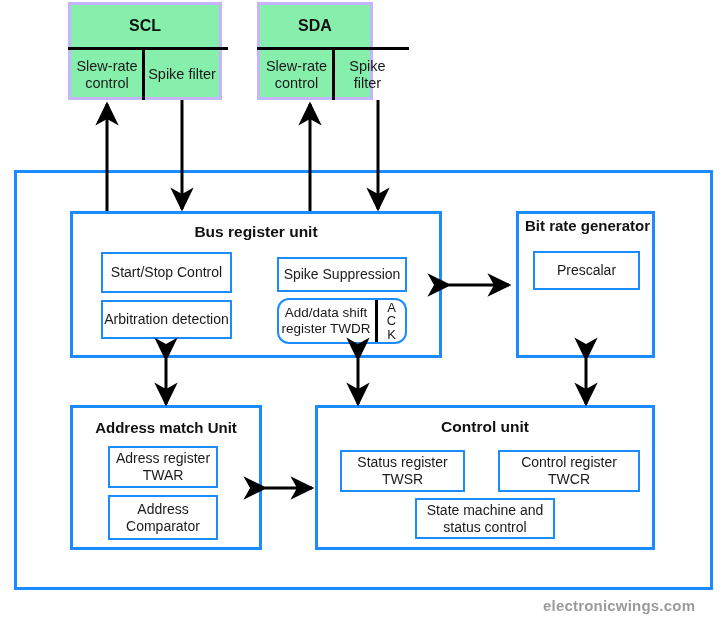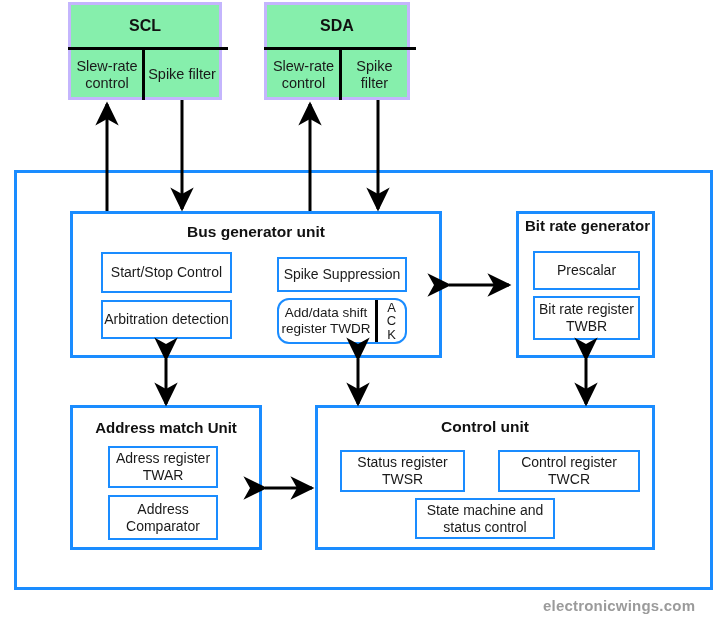--- a/index.html
+++ b/index.html
@@ -106,52 +106,51 @@
 <div id="stage">
 
   <div class="port-head" style="left:68px; top:2px; width:154px; height:98px;">
     <div class="hdr" style="top:0px; height:42px;">SCL</div>
     <div class="hsep" style="left:-3px; top:42px; width:160px; height:3px;"></div>
     <div class="vsep" style="left:71px; top:42px; width:3px; height:53px;"></div>
     <div class="subcell" style="left:0px; top:45px; width:72px; height:50px; padding:0 3px; box-sizing:border-box;">Slew-rate control</div>
     <div class="subcell" style="left:74px; top:45px; width:74px; height:50px; padding:0 3px; box-sizing:border-box;">Spike filter</div>
   </div>
 
-  <div class="port-head" style="left:264px; top:2px; width:146px; height:98px;">
+  <div class="port-head" style="left:257px; top:2px; width:116px; height:98px;">
     <div class="hdr" style="top:0px; height:42px;">SDA</div>
     <div class="hsep" style="left:-3px; top:42px; width:152px; height:3px;"></div>
     <div class="vsep" style="left:72px; top:42px; width:3px; height:53px;"></div>
     <div class="subcell" style="left:0px; top:45px; width:73px; height:50px; padding:0 2px; box-sizing:border-box;">Slew-rate control</div>
     <div class="subcell" style="left:75px; top:45px; width:65px; height:50px; padding:0 2px; box-sizing:border-box;">Spike filter</div>
   </div>
 
   <div class="bbox" style="left:14px; top:170px; width:699px; height:420px;"></div>
 
   <div class="bbox" style="left:70px; top:211px; width:372px; height:147px;"></div>
-  <div class="lbl-bold" style="left:70px; top:223px; width:372px; font-size:15.5px;">Bus generator unit</div>
+  <div class="lbl-bold" style="left:70px; top:223px; width:372px; font-size:15.5px;">Bus register unit</div>
 
   <div class="bbox-thin ctr" style="left:101px; top:252px; width:131px; height:41px; font-size:14px;">Start/Stop Control</div>
   <div class="bbox-thin ctr" style="left:277px; top:257px; width:130px; height:35px; font-size:14px;">Spike Suppression</div>
   <div class="bbox-thin ctr" style="left:101px; top:300px; width:131px; height:39px; font-size:14px;">Arbitration detection</div>
 
   <div class="bbox-thin" style="left:277px; top:298px; width:130px; height:46px;border-radius:12px;">
     <div class="ctr" style="position:absolute; left:0px; top:0px; width:94px; height:42px; font-size:13.5px;">Add/data shift register TWDR</div>
     <div class="vsep" style="left:96px; top:0px; width:3px; height:42px;"></div>
     <div class="ack-box" style="left:99px; top:0px; width:27px; height:42px;">
       <span>A</span>
       <span>C</span>
       <span>K</span>
     </div>
   </div>
 
   <div class="bbox" style="left:516px; top:211px; width:139px; height:147px;"></div>
   <div class="lbl-bold" style="left:518px; top:217px; width:139px; font-size:15px;">Bit rate generator</div>
 
   <div class="bbox-thin ctr" style="left:533px; top:251px; width:107px; height:39px; font-size:14px;">Prescalar</div>
-  <div class="bbox-thin ctr" style="left:533px; top:296px; width:107px; height:44px; font-size:14px;">Bit rate register TWBR</div>
 
   <div class="bbox" style="left:70px; top:405px; width:192px; height:145px;"></div>
   <div class="lbl-bold" style="left:70px; top:419px; width:192px; font-size:15px;">Address match Unit</div>
 
   <div class="bbox-thin ctr" style="left:108px; top:495px; width:110px; height:45px; font-size:14px;">Address Comparator</div>
   <div class="bbox-thin ctr" style="left:108px; top:446px; width:110px; height:42px; font-size:14px;">Adress register TWAR</div>
 
   <div class="bbox" style="left:315px; top:405px; width:340px; height:145px;"></div>
   <div class="lbl-bold" style="left:315px; top:418px; width:340px; font-size:15.5px;">Control unit</div>
 

